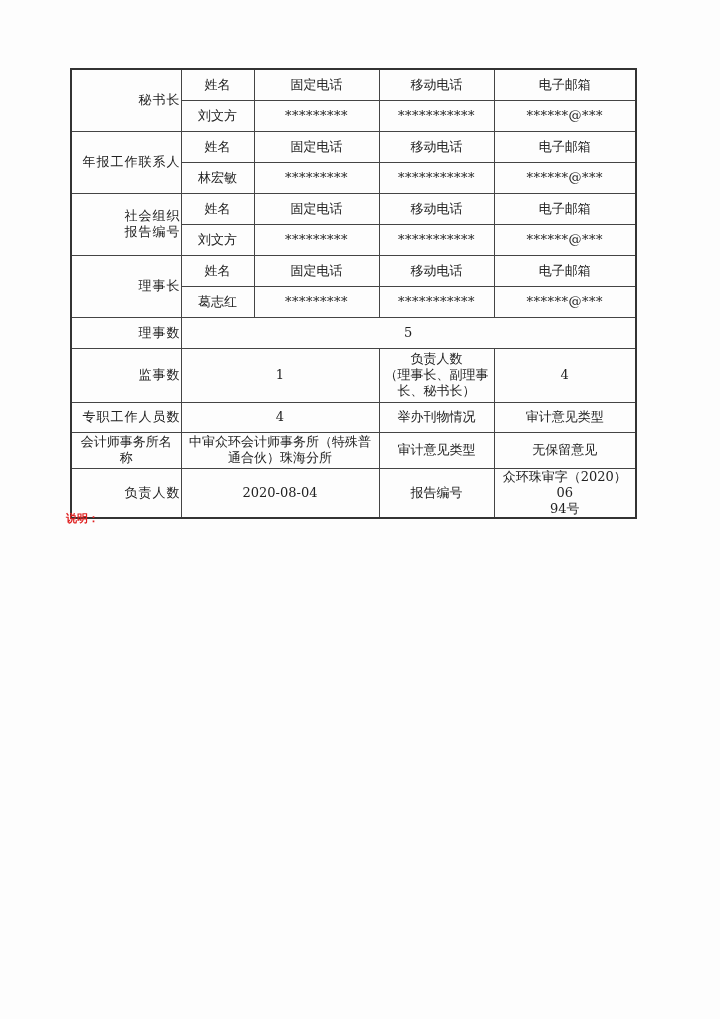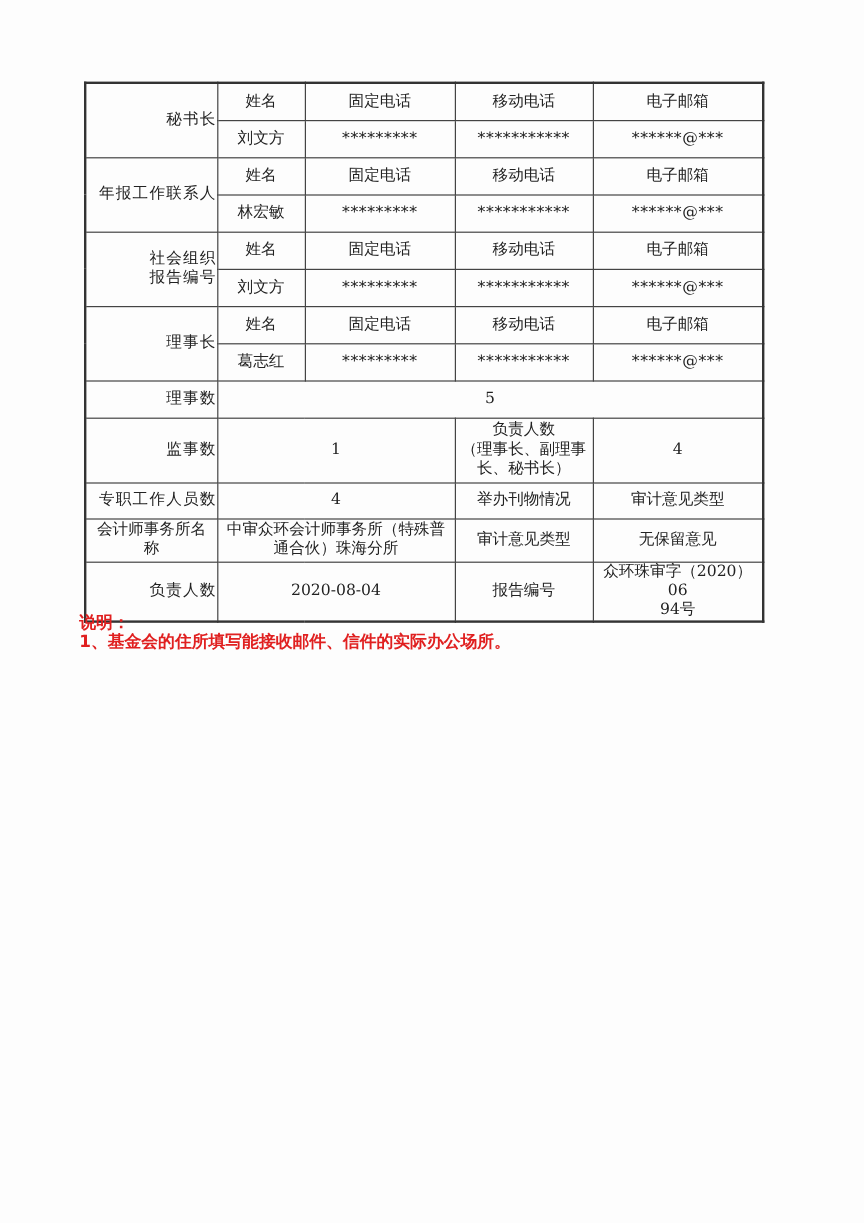--- a/index.html
+++ b/index.html
@@ -2,21 +2,21 @@
 <html><head>
 <meta charset="utf-8">
 <style>
   html,body{margin:0;padding:0;background:#fff;}
   body{width:720px;height:1019px;position:relative;overflow:hidden;font-family:"DejaVu Serif","Liberation Serif",serif;color:#222;}
   .page{position:absolute;left:0;top:0;width:720px;height:1019px;background:#fdfdfd;}
   table.form{position:absolute;left:70px;top:68px;width:565px;border-collapse:collapse;table-layout:fixed;border:2px solid #333;}
   table.form td{border:1px solid #444;text-align:center;vertical-align:middle;font-size:13px;line-height:16px;padding:0 0;color:#222;}
   table.form td.h{letter-spacing:1px;text-align:right;}
   .stars{font-size:11px;letter-spacing:0.5px;}
-  .notes{position:absolute;left:66px;top:511px;color:#e02020;font-family:"DejaVu Sans","Liberation Sans",sans-serif;font-weight:bold;font-size:14px;line-height:16px;}
+  .notes{position:absolute;left:66px;top:511px;color:#e02020;font-family:"DejaVu Sans","Liberation Sans",sans-serif;font-weight:bold;font-size:11px;line-height:16px;}
   .notes div{white-space:nowrap;}
 </style>
 </head>
 <body>
 
 <div class="page">
 <table class="form">
   <colgroup>
     <col style="width:110px">
         <col style="width:73px">
@@ -128,15 +128,14 @@
     <td>
       <div>众环珠审字（2020）06</div>
       <div>94号</div>
     </td>
   </tr>
 </tbody>
     </table>
 
 <div class="notes">
   <div>说明：</div>
-  <div>1、基金会的住所填写能接收邮件、信件的实际办公场所。</div>
 </div>
 </div>
 
 </body></html>

